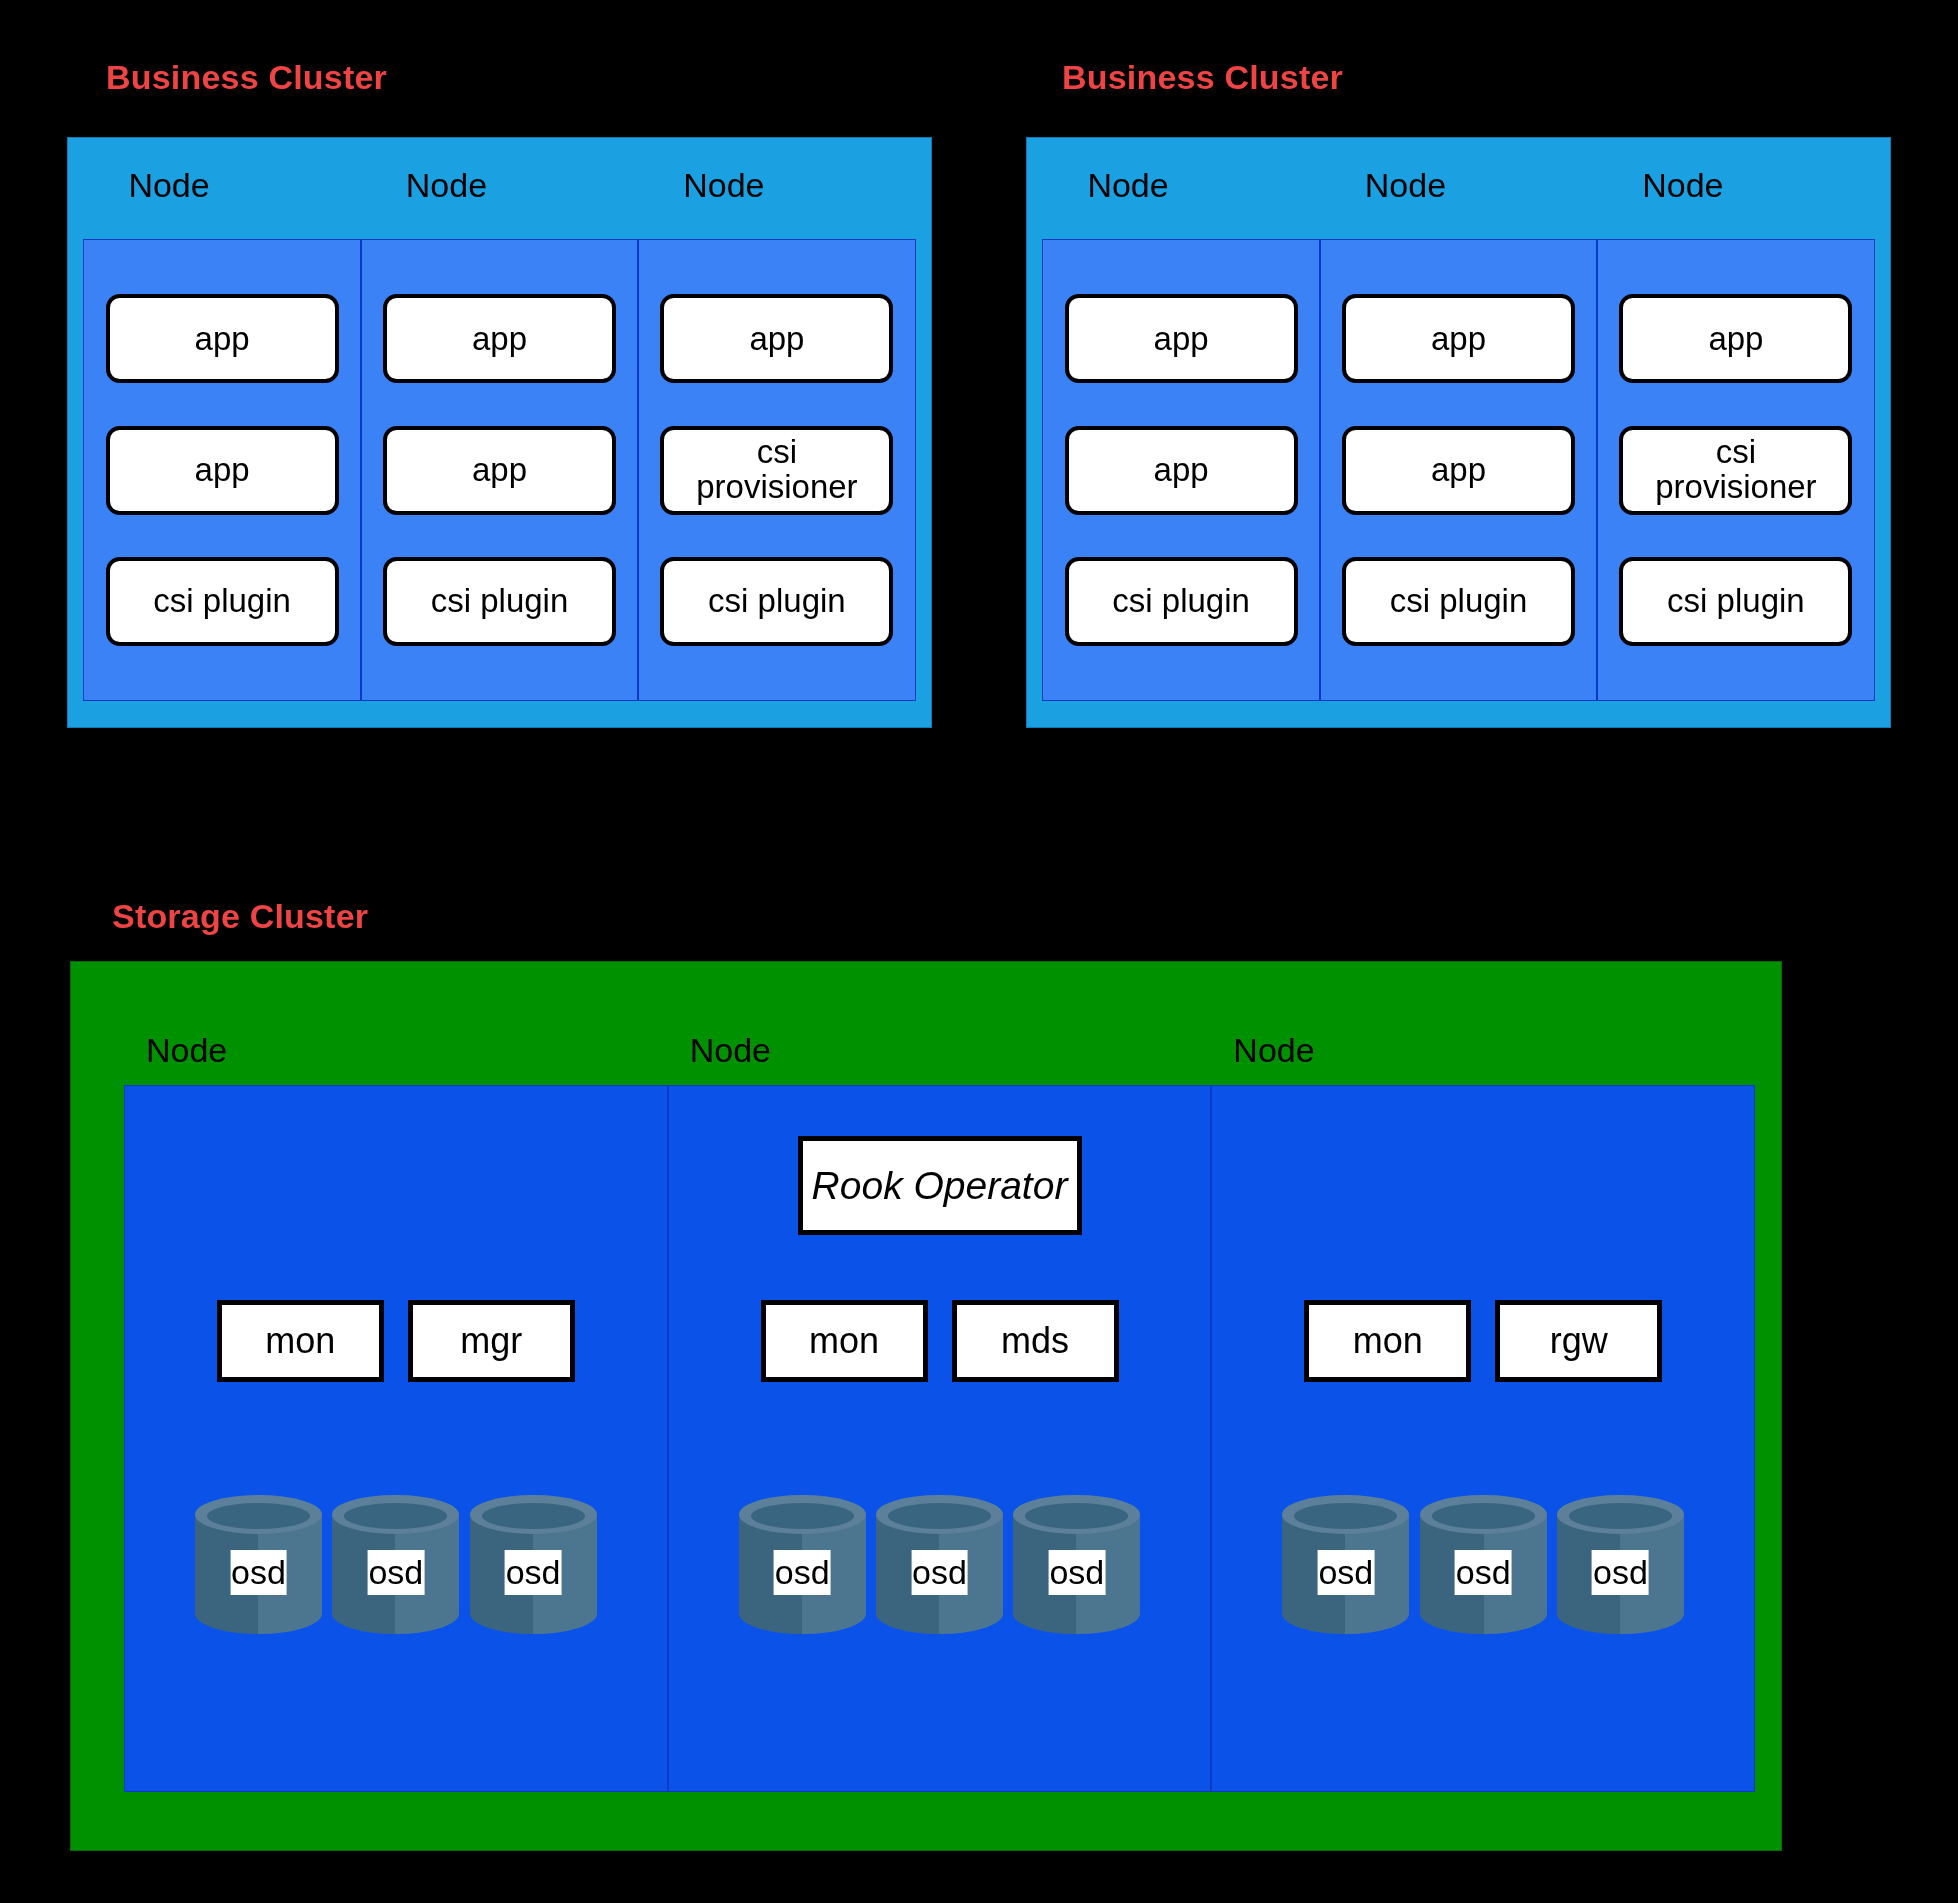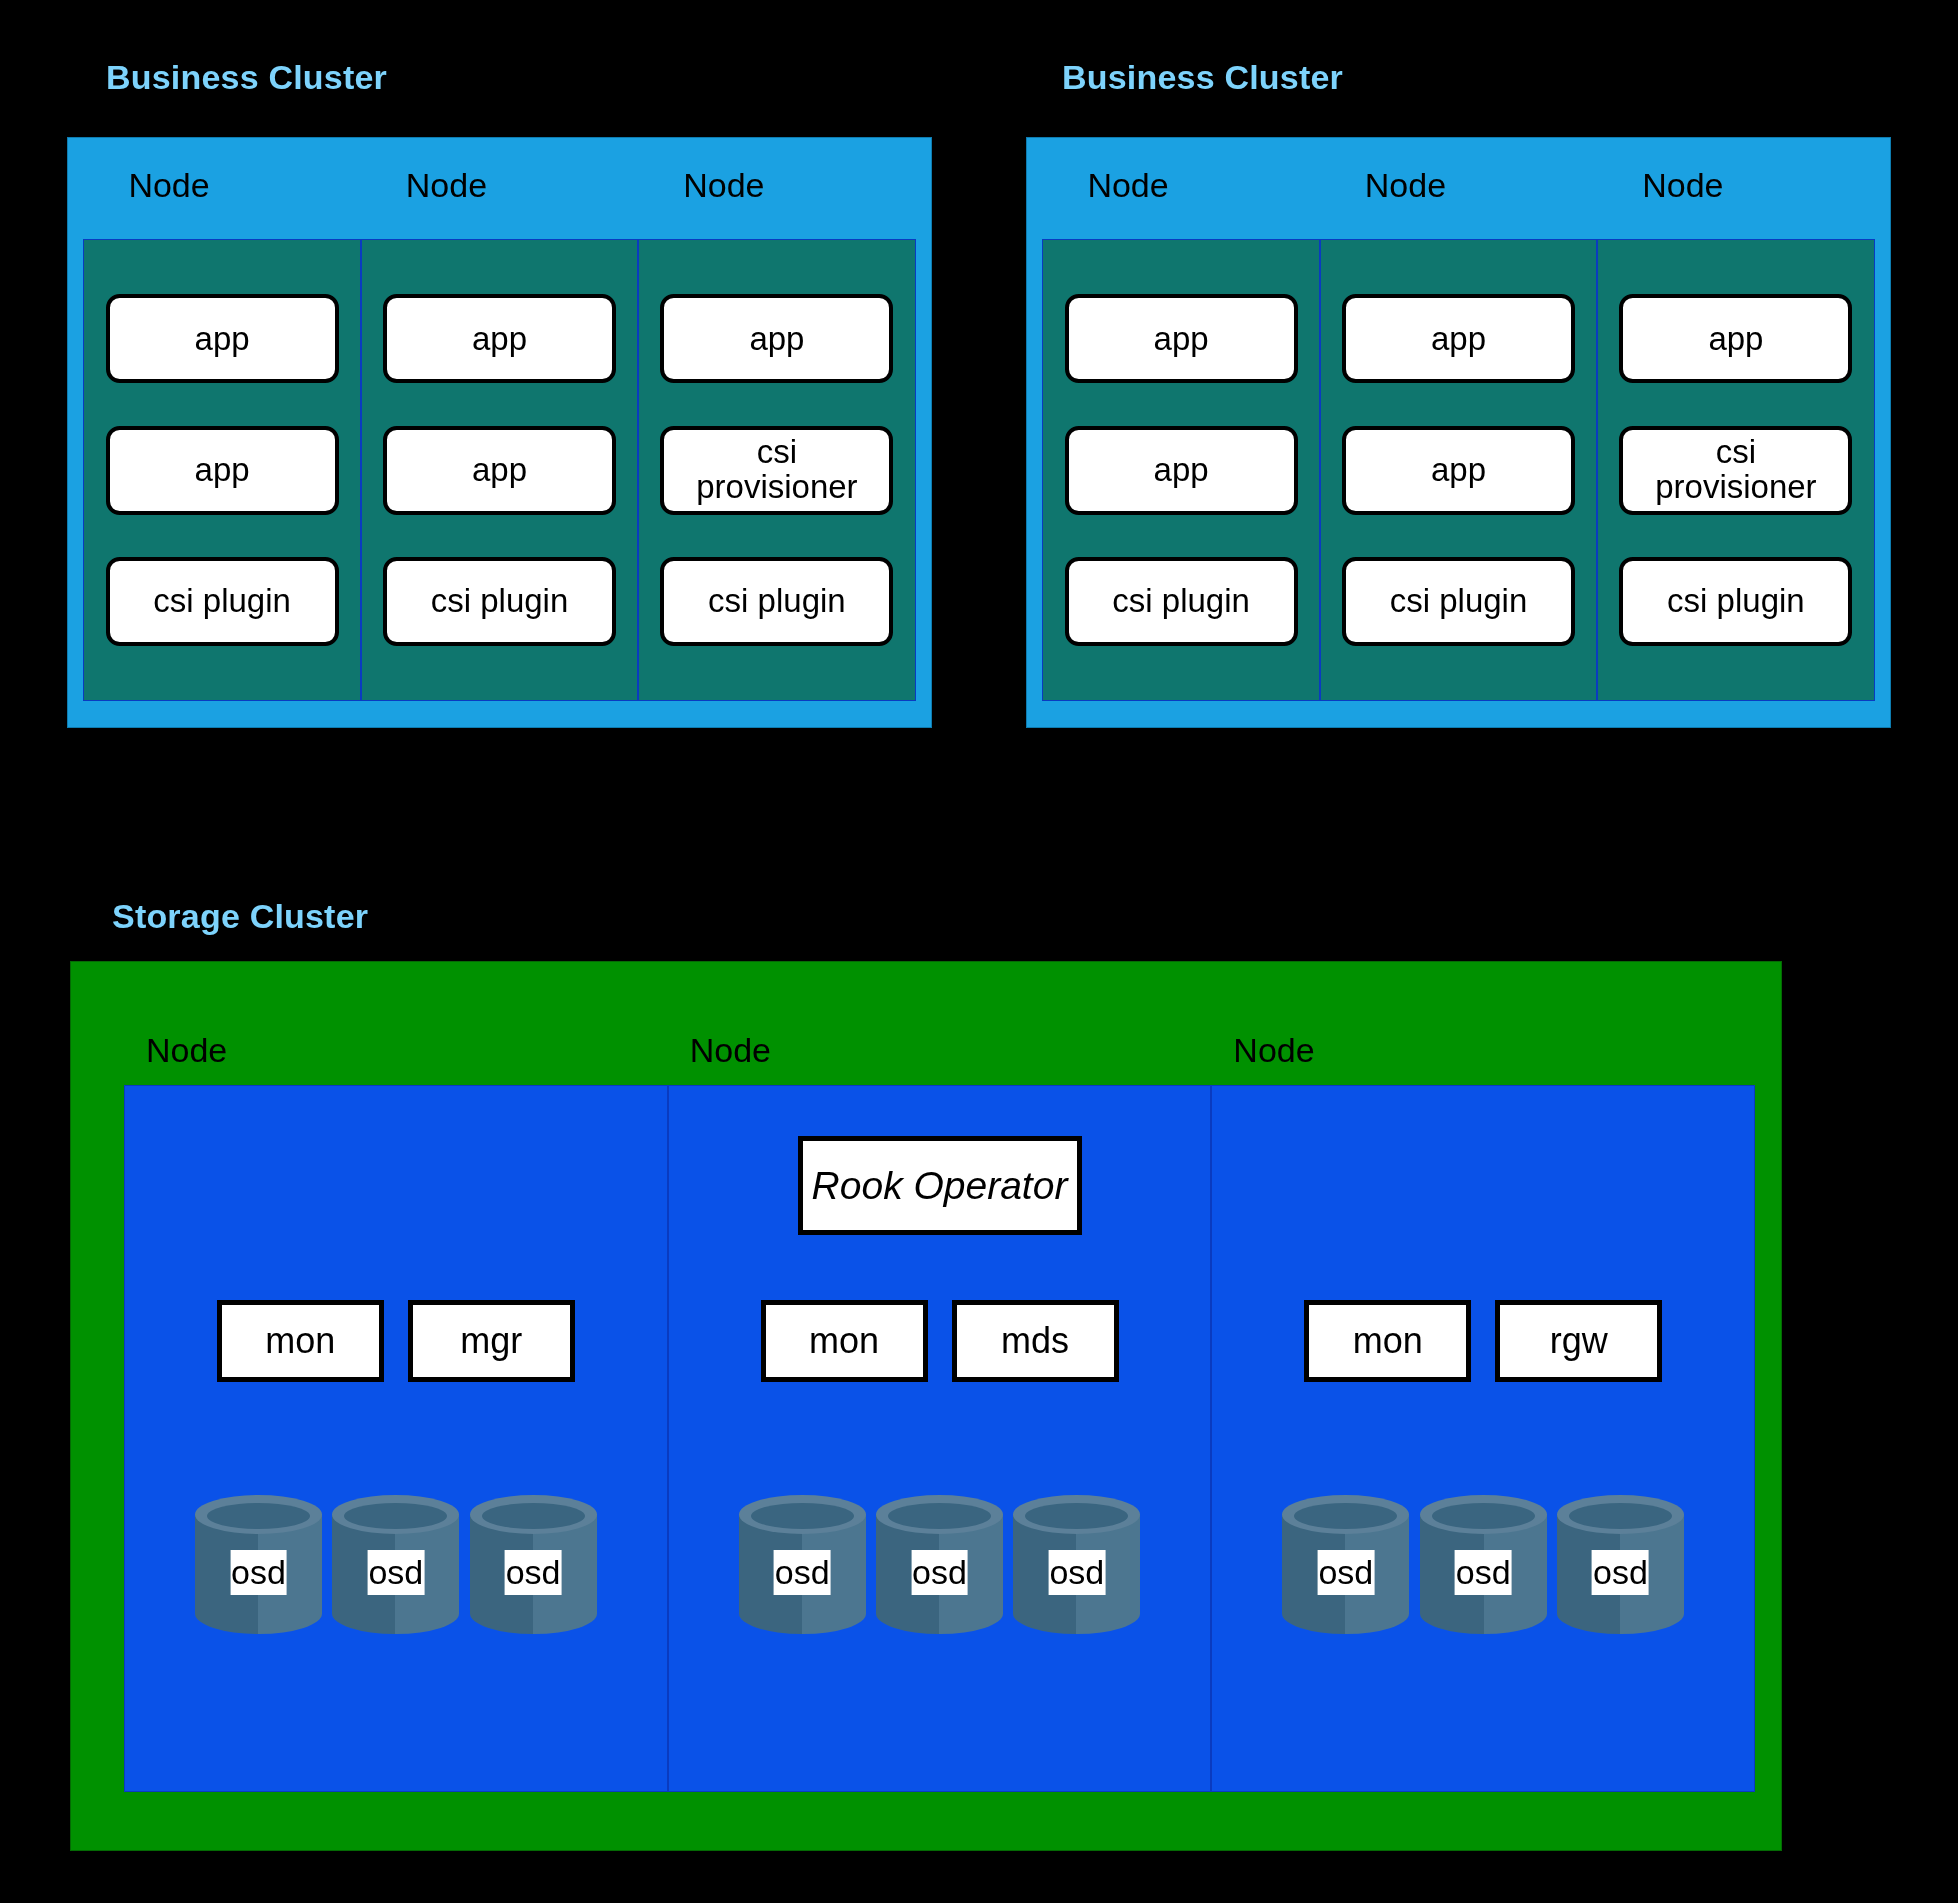--- a/index.html
+++ b/index.html
@@ -16,21 +16,21 @@
   #canvas {
     position: relative;
     width: 1959px;
     height: 1904px;
     background: #000000;
   }
 
   
   .cluster-title {
     position: absolute;
-    color: #7dd3fc;
+    color: #ef4444;
     font-size: 34px;
     font-weight: bold;
     letter-spacing: 0.2px;
     white-space: nowrap;
   }
 
   
   .biz-cluster {
     position: absolute;
     background: #1BA1E2;
@@ -62,21 +62,21 @@
     right: 15.4px;
     top: 101px;
     bottom: 26px;
     display: flex;
     background: #0A52E8;
     border: 1.7px solid #0A3BC0;
   }
   .biz-node-col {
     flex: 1 1 0;
     position: relative;
-    background: #0f766e;
+    background: #3b82f6;
     border-right: 2.6px solid #0A3BC0;
     display: flex;
     flex-direction: column;
     justify-content: space-evenly;
     align-items: center;
     padding: 12px 0;
   }
   .biz-node-col:last-child { border-right: none; }
 
   

